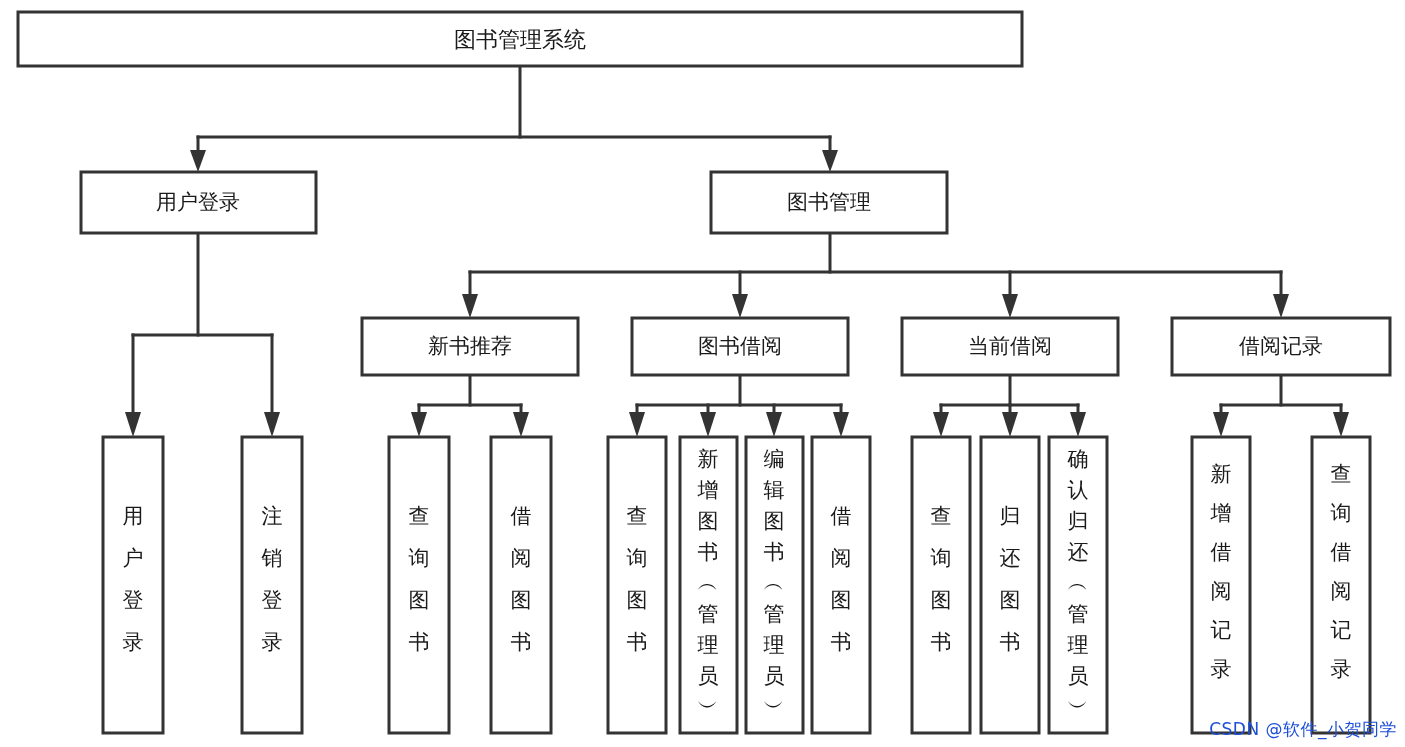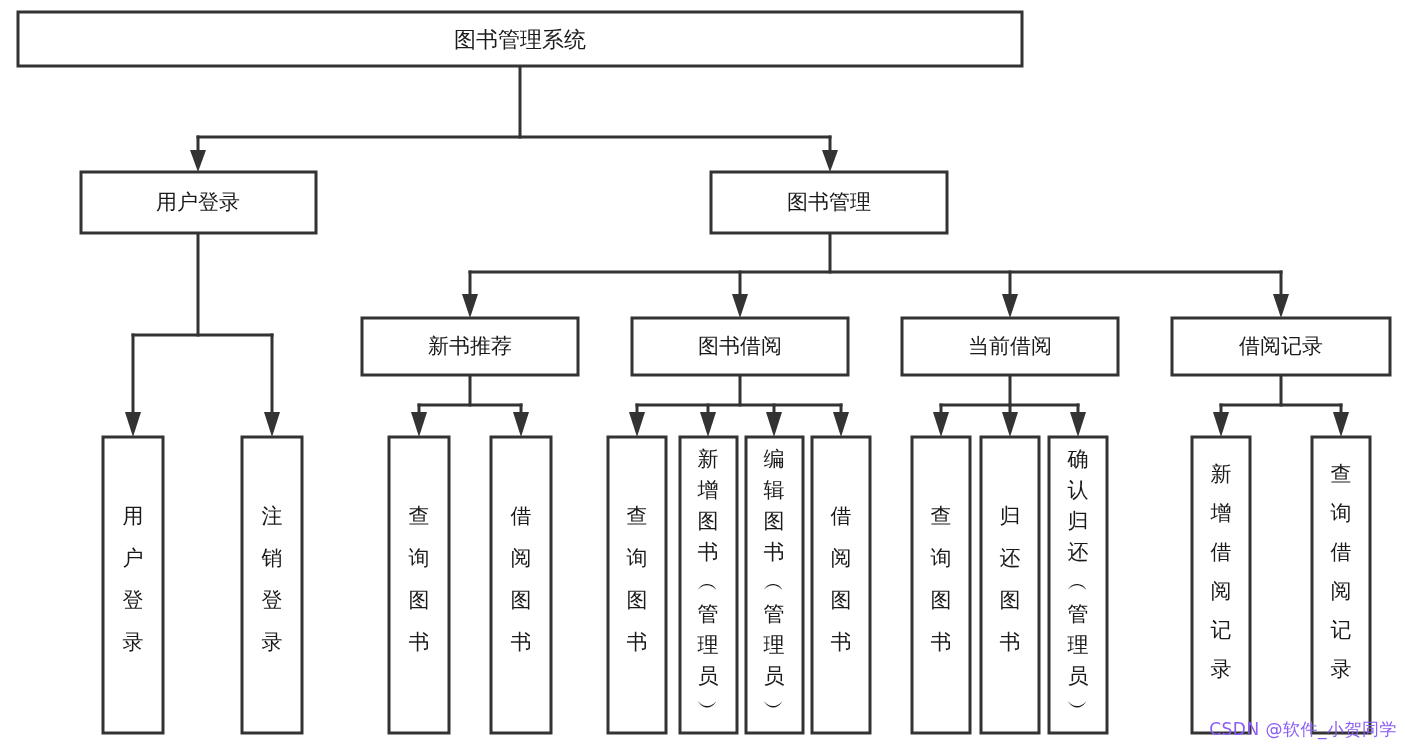--- a/index.html
+++ b/index.html
@@ -57,21 +57,21 @@
   }
   .vlabel tspan {
     text-anchor: middle;
   }
   .watermark {
     position: absolute;
     right: 8px;
     bottom: 6px;
     font-family: "DejaVu Sans", "Liberation Sans", sans-serif;
     font-size: 17px;
-    color: #8b5cf6;
+    color: #1d4ed8;
     letter-spacing: 0.5px;
     white-space: nowrap;
     user-select: none;
   }
 </style>
 </head>
 <body>
 
 <div id="diagram-root">
 

